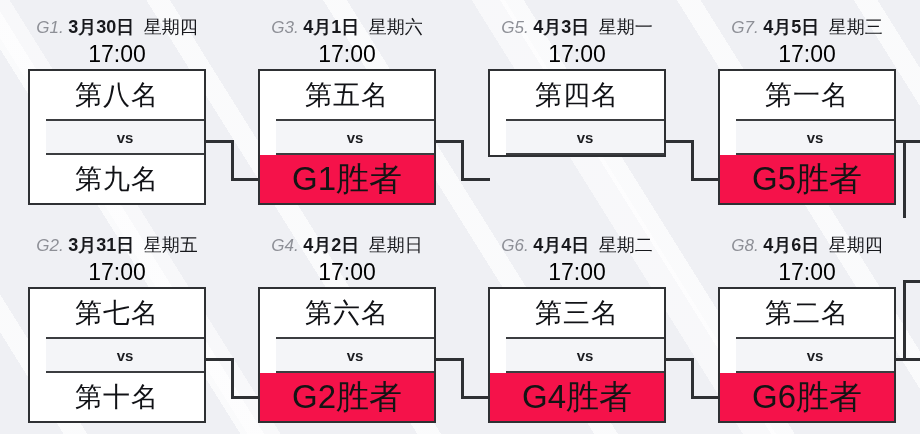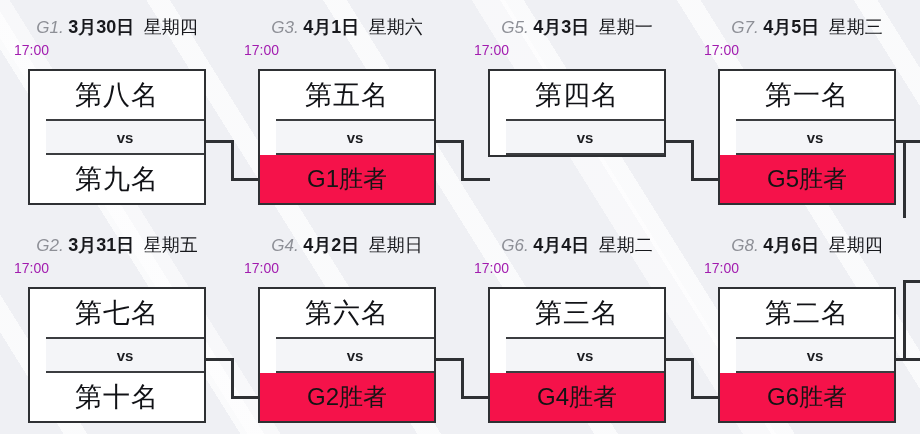--- a/index.html
+++ b/index.html
@@ -67,22 +67,23 @@
     letter-spacing:0px;
   }
   .gweek{
     color:#17181c;
     font-size:18px;
     font-weight:400;
     margin-left:5px;
   }
   .match-time{
     position:absolute;left:-14px;top:25px;width:206px;
-    color:#a21caf;
-    font-size:14px;
+    text-align:center;
+    color:#000000;
+    font-size:23px;
     font-weight:400;
     line-height:1;
   }
 
   .box{
     position:absolute;
     top:51px;left:0;
     width:178px;
     border:2px solid #2e3033;
     box-sizing:border-box;
@@ -107,21 +108,21 @@
     border-bottom:2px solid #3b3d40;
     font-size:15px;
     font-weight:700;
     letter-spacing:0px;
     color:#1b1c20;
     margin-left:16px;
   }
   .cell.winner{
     background:#f5124a;
     color:#141414;
-    font-size:24px;
+    font-size:33px;
     letter-spacing:0px;
   }
 
   
   .conn{position:absolute;background:#2e3033;}
   .conn.h{height:3px;}
   .conn.v{width:3px;}
 </style>
 </head>
 <body>

